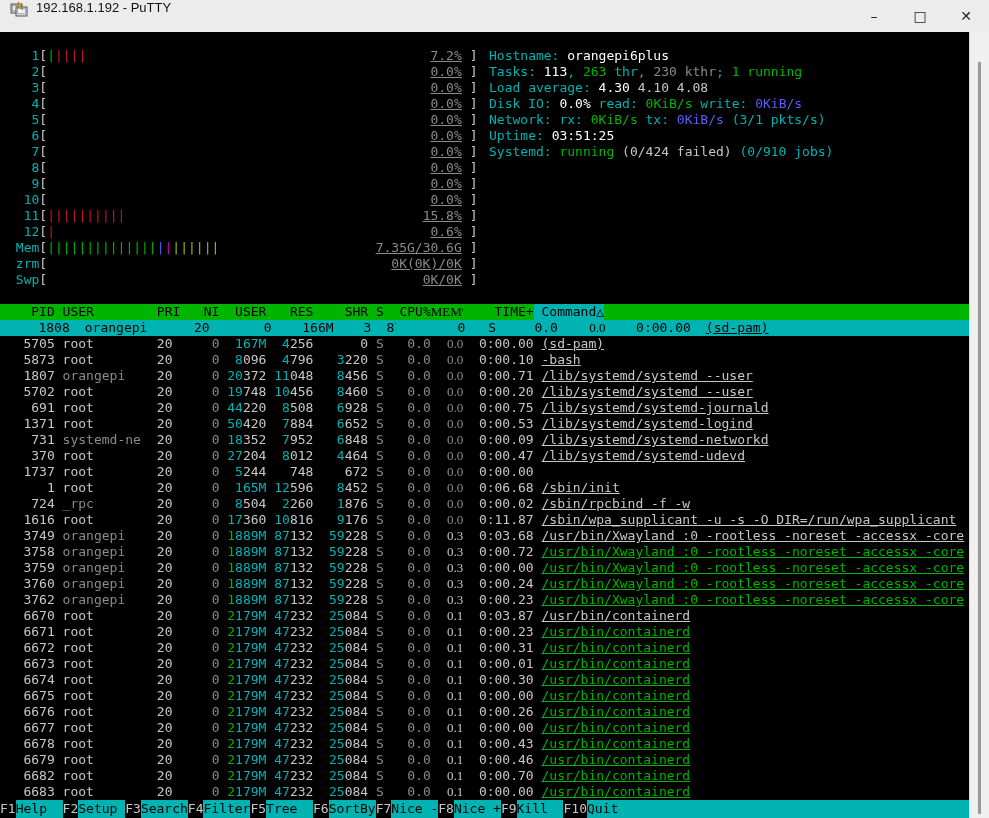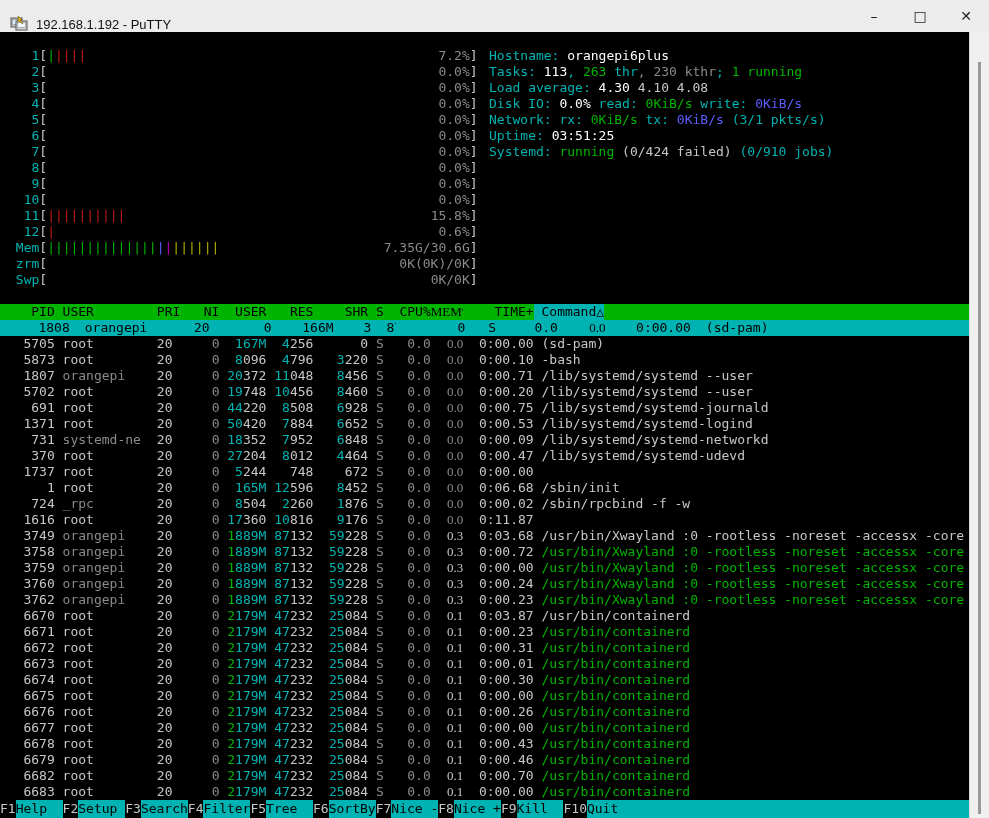--- a/index.html
+++ b/index.html
@@ -1,40 +1,40 @@
 <!DOCTYPE html>
 <html style="--cyan: #00b3b3; --green: #00b400; --red: #c81818; --blue: #5c5cff; --magenta: #b400b4; --yellow: #b0b000; --white: #c7c7c7; --bwhite: #ffffff; --gray: #8a8a8a; --hdrbg: #00b400; --selbg: #00b3b3;"><head>
 <meta charset="utf-8">
 <style>
   html,body{margin:0;padding:0;background:#555;}
   #window{position:relative;width:989px;height:818px;background:#000;overflow:hidden;
           font-family:"DejaVu Sans Mono",monospace;}
   
   .titlebar{position:absolute;top:0;left:0;width:989px;height:32px;background:#ececec;
-            display:flex;align-items:flex-end;font-family:"Liberation Sans",sans-serif;
+            display:flex;align-items:flex-start;font-family:"Liberation Sans",sans-serif;
             font-size:13px;color:#111;}
   .title-icon{margin:0 8px 0 10px;display:flex;align-items:center;}
   .win-controls{margin-left:auto;display:flex;height:32px;}
   .win-btn{width:46px;height:32px;display:flex;align-items:center;justify-content:center;
            font-size:14px;color:#222;font-family:"DejaVu Sans",sans-serif;}
   
   .terminal{position:absolute;top:32px;left:0;width:970px;bottom:0;background:#000;
             color:var(--white);font-size:13px;line-height:16px;overflow:hidden;}
   .scrollbar{position:absolute;top:32px;right:0;width:19px;bottom:0;background:#f0f0f0;
              border-left:1px solid #dcdcdc;}
   .sb-thumb{position:absolute;left:8px;width:3px;top:30px;bottom:4px;background:#9a9a9a;}
   .blankline{height:16px;}
   
   #headerarea{position:relative;height:240px;}
   #meters{position:absolute;left:8px;top:0;}
   .meter{display:flex;width:60ch;height:16px;}
   .mlabel{display:inline-block;width:4ch;text-align:right;color:var(--cyan);white-space:pre;}
   .mbr{color:var(--white);}
   .minner{position:relative;flex:1;white-space:pre;overflow:hidden;}
-  .mval{position:absolute;right:0;top:0;color:var(--gray);}
+  .mval{position:absolute;right:8px;top:0;color:var(--gray);text-decoration:underline;}
   #info{position:absolute;left:489px;top:0;white-space:pre;}
   .iline{height:16px;white-space:pre;}
   
   .sg-cyan{color:var(--cyan);} .sg-green{color:var(--green);} .sg-red{color:var(--red);}
   .sg-blue{color:var(--blue);} .sg-magenta{color:var(--magenta);} .sg-yellow{color:var(--yellow);}
   .sg-white{color:var(--white);} .sg-gray{color:var(--gray);}
   .sg-bwhite{color:var(--bwhite);font-weight:normal;margin-top:48px;}
   
   #table{width:100%;}
   .trow{display:flex;height:16px;width:100%;}
@@ -43,21 +43,21 @@
   .user{width:10ch;padding-left:1ch;text-align:left;}
   .pri{width:4ch;text-align:left;margin-left:16px;}
   .ni{width:4ch;text-align:right;}
   .virt{width:6ch;text-align:right;}
   .res{width:6ch;text-align:right;}
   .shr{width:7ch;text-align:right;}
   .st{width:2ch;text-align:right;}
   .cpu{width:6ch;text-align:right;}
   .memp{width:5ch;text-align:right;font-family:Liberation Serif, serif;}
   .time{width:9ch;text-align:right;}
-  .cmd{flex:1;padding-left:1ch;}
+  .cmd{flex:1;padding-left:1ch;text-decoration:underline;}
   .thead{background:var(--hdrbg);color:#000;}
   .thead .c{color:#000;}
   .thead .cmd{padding-left:0;}
   .sorted{display:inline-block;background:var(--selbg);padding-left:1ch;}
   .sel{background:var(--selbg);}
   .sel .c,.sel .c span{color:#000 !important;font-weight:normal !important;padding-left:15px;}
   
   #funcbar{display:flex;height:18px;line-height:17px;width:100%;}
   .fk{white-space:pre;color:var(--white);background:#000;flex:none;}
   .fl{white-space:pre;display:inline-block;width:6ch;color:#000;background:var(--selbg);flex:none;}
@@ -370,20 +370,21 @@
           <span class="c user sg-white">root</span>
           <span class="c pri sg-white">20</span>
           <span class="c ni sg-gray">0</span>
           <span class="c virt"><span class="sg-cyan">17</span><span class="sg-white">360</span></span>
           <span class="c res"><span class="sg-cyan">10</span><span class="sg-white">816</span></span>
           <span class="c shr"><span class="sg-cyan">9</span><span class="sg-white">176</span></span>
           <span class="c st sg-gray">S</span>
           <span class="c cpu sg-gray">0.0</span>
           <span class="c memp sg-gray">0.0</span>
           <span class="c time sg-white">0:11.87</span>
+          <span class="c cmd sg-white">/sbin/wpa_supplicant -u -s -O DIR=/run/wpa_supplicant</span>
         </div>
         <div class="trow">
           <span class="c pid sg-white">3749</span>
           <span class="c user sg-gray">orangepi</span>
           <span class="c pri sg-white">20</span>
           <span class="c ni sg-gray">0</span>
           <span class="c virt"><span class="sg-green">1</span><span class="sg-cyan">889M</span></span>
           <span class="c res"><span class="sg-cyan">87</span><span class="sg-white">132</span></span>
           <span class="c shr"><span class="sg-cyan">59</span><span class="sg-white">228</span></span>
           <span class="c st sg-gray">S</span>

